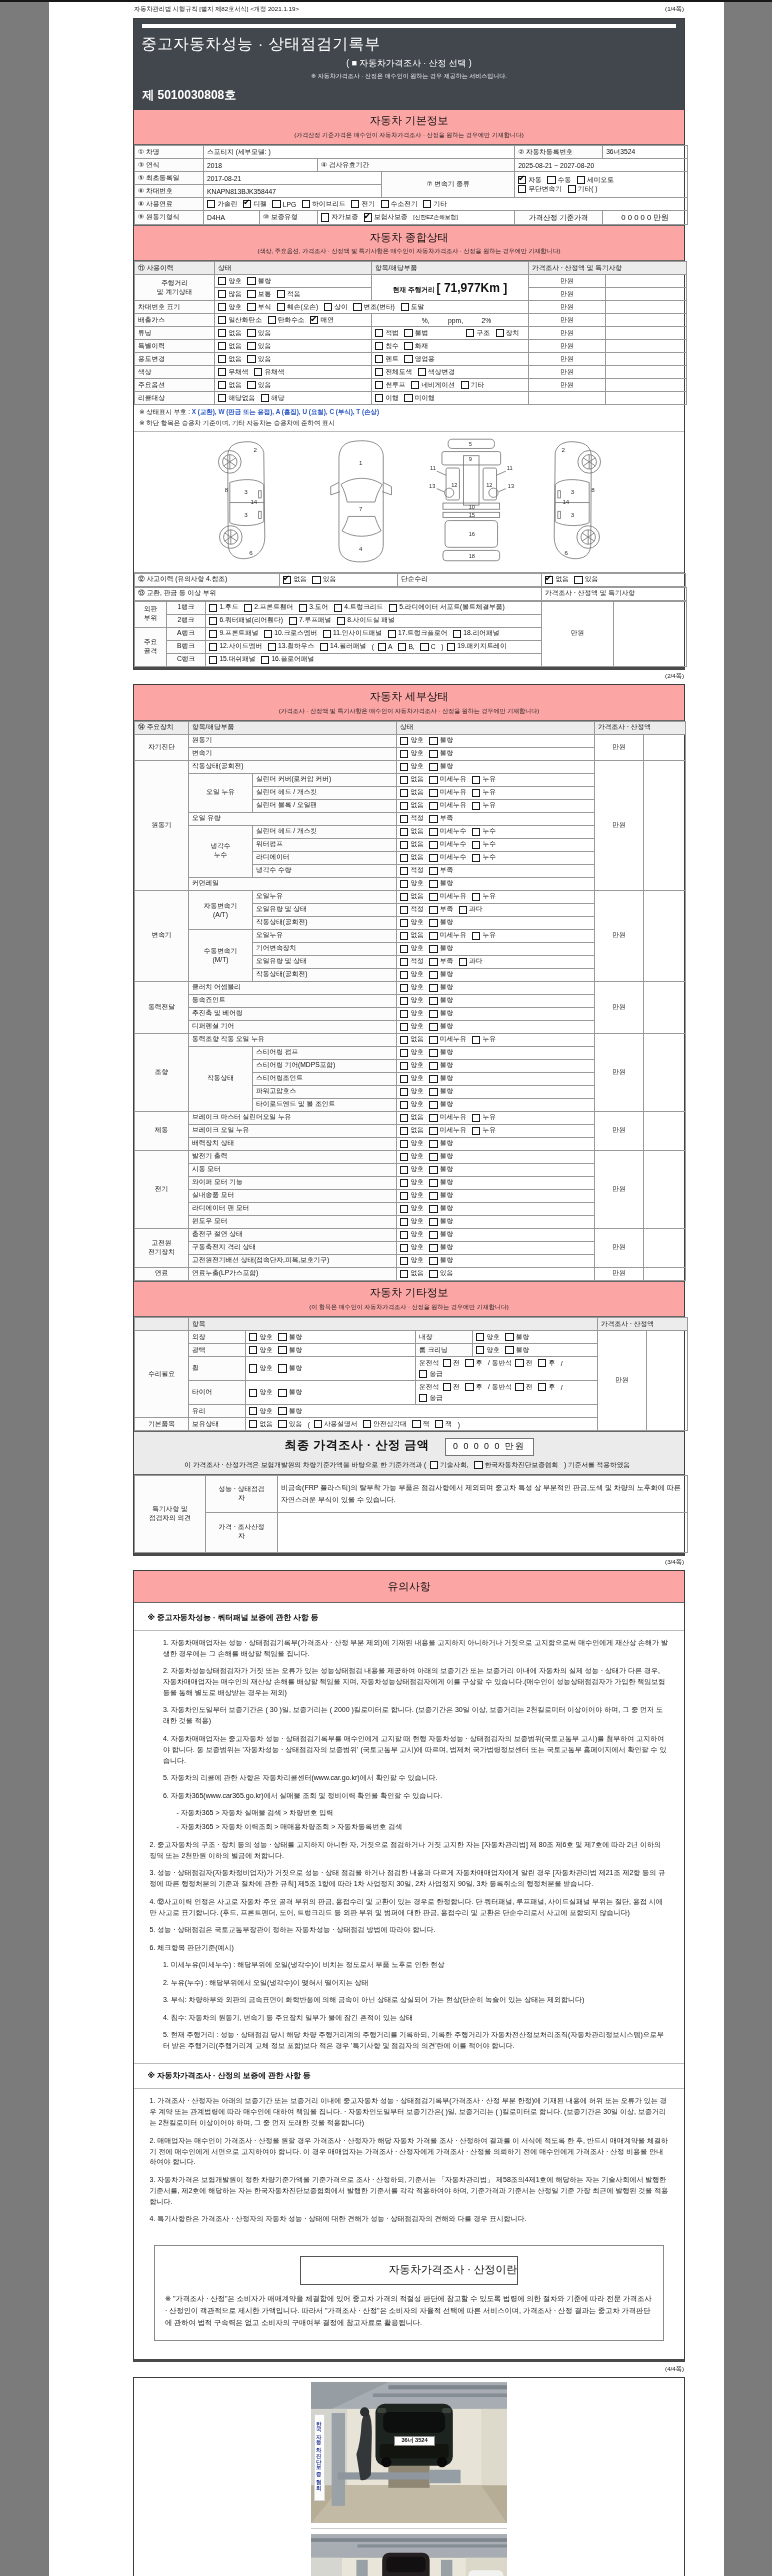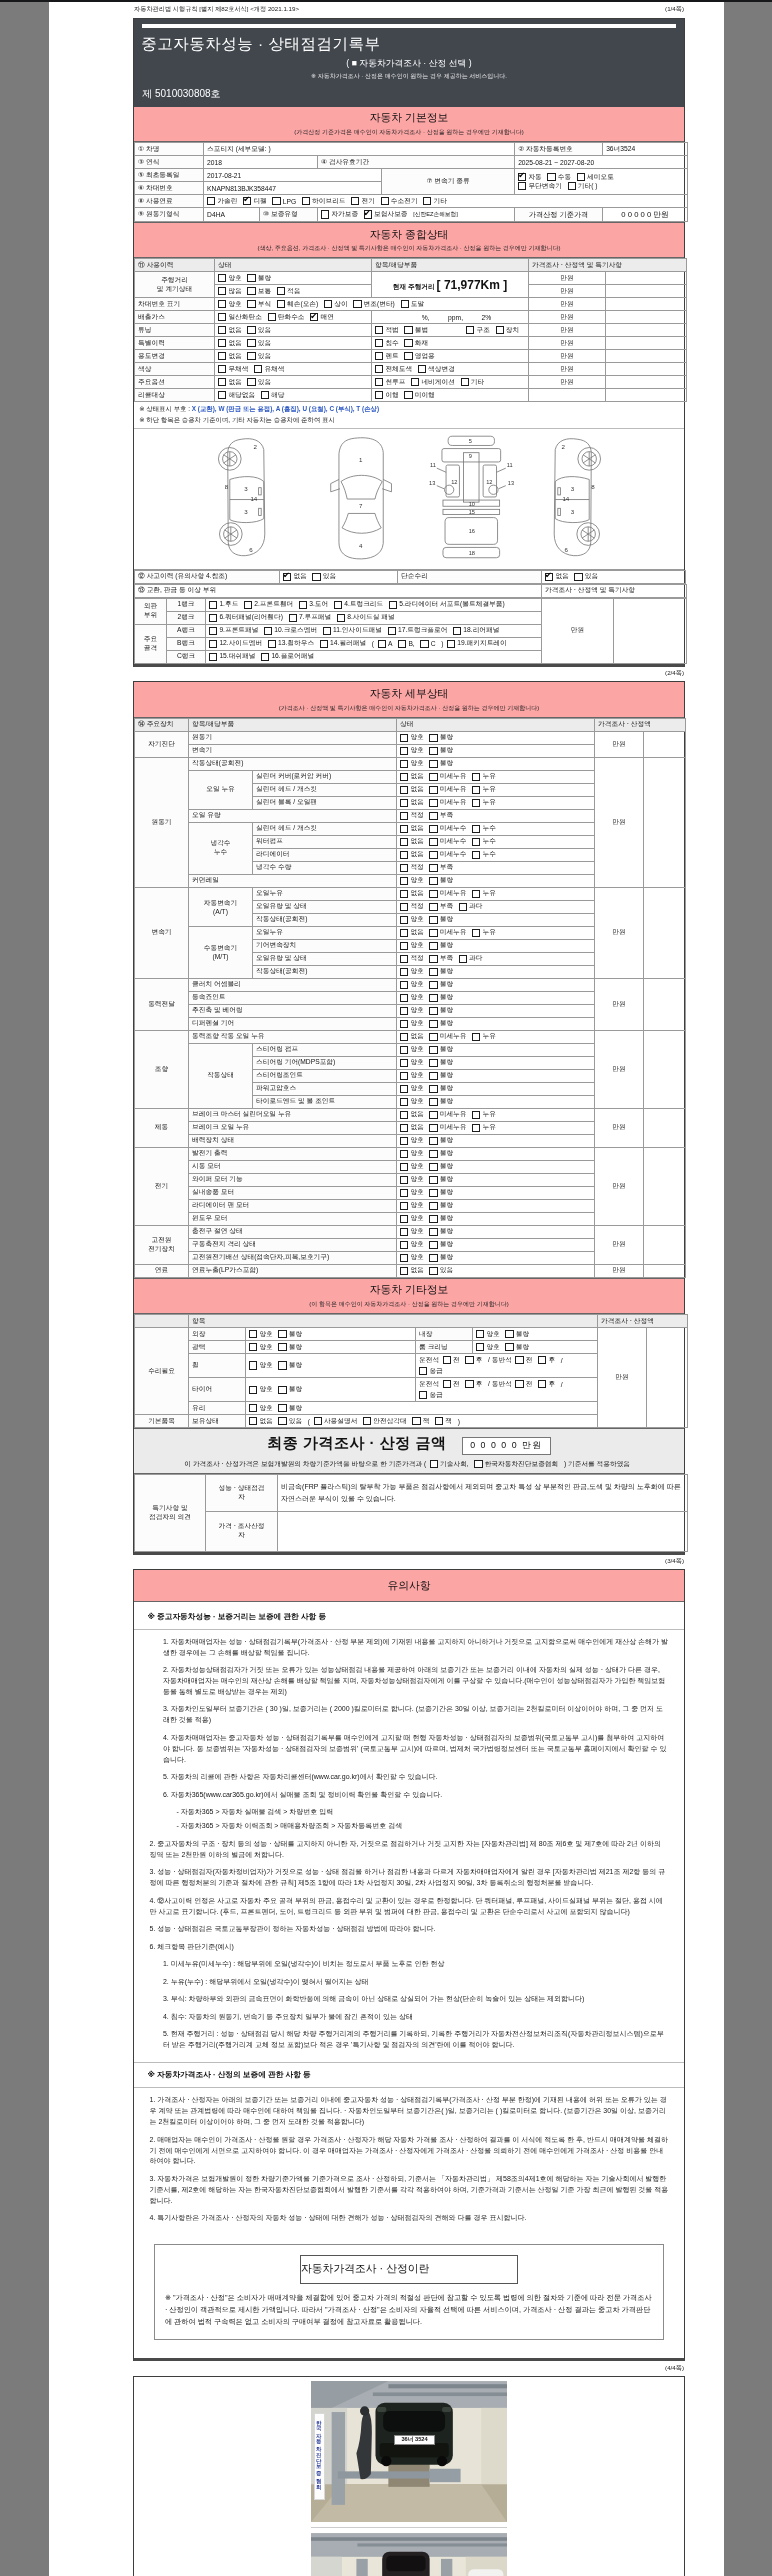--- a/index.html
+++ b/index.html
@@ -8,21 +8,21 @@
   .topline{position:absolute;left:0;top:0;width:773px;height:2.1px;background:#16181a;}
   .sheet{position:absolute;left:49px;top:2.1px;width:675px;height:2574px;background:#fff;overflow:hidden;}
   .content{margin-left:84px;width:552px;}
   .meta{display:flex;justify-content:space-between;font-size:6.2px;color:#222;padding:3.1px 1px 4.1px 1px;}
   
   .dark{background:#42474e;color:#fff;padding:4.1px 7.2px 5.2px 7.2px;}
   .dark .stripe{height:4.1px;background:#fff;margin:1px 1px 5.2px 1px;}
   .dark .t1{text-align:left;font-size:15.5px;letter-spacing:0.5px;margin-top:3.1px;}
   .dark .t2{text-align:center;font-size:8.8px;margin-top:3.1px;}
   .dark .t3{text-align:center;font-size:6px;margin-top:2.6px;color:#eee;}
-  .dark .docno{font-size:10px;font-weight:normal;margin:5.2px 0 1px 1px;}
+  .dark .docno{font-size:12px;font-weight:bold;margin:5.2px 0 1px 1px;}
   .block{border:1px solid #3e3e3e;border-bottom:3.1px solid #4a4a4a;background:#fff;}
   .secband{background:#fca5a5;border-bottom:0.5px solid #666;text-align:center;padding:4.6px 0 4.1px 0;}
   .secband .st1{font-size:10.8px;color:#111;}
   .secband .st2{font-size:6px;margin-top:2.6px;color:#222;}
   table.t{border-collapse:collapse;table-layout:fixed;width:552px;font-size:6.7px;}
   table.t td{border:0.5px solid #9a9a9a;padding:1.5px 3.1px;vertical-align:middle;overflow:hidden;}
   td.lab{background:#fcfcfc;}
   td.cen{text-align:center;}
   td.pc{text-align:center;color:#222;}
   td.hd{background:#ececec;font-size:6.7px;padding:3.1px;}
@@ -38,21 +38,21 @@
   .legend .sym{color:#2b57c4;font-weight:bold;}
   .diagwrap{border-bottom:0.5px solid #9a9a9a;padding:3.1px 0;}
   
   .nsec{padding:2.1px 0 5.2px 0;}
   .nhead{font-size:7.7px;font-weight:bold;padding:7.2px 13.4px;border-bottom:0.5px solid #bbb;border-top:0.5px solid #bbb;background:#fff;}
   .nbody{padding:7.2px 15.5px 4.1px 15.5px;}
   .nline{font-size:7px;line-height:1.55;margin-bottom:6.7px;color:#161616;}
   .nline.ind1{margin-left:13.4px;}
   .nline.ind2{margin-left:27px;margin-bottom:3.1px;}
   .defbox{border:0.5px solid #8b8b8b;margin:9.3px 19.6px 13.4px 19.6px;padding:8.2px 10.3px 10.3px 10.3px;}
-  .defbox .bt{border:0.5px solid #555;width:216px;margin:2.1px auto 8.2px auto;text-align:left;font-size:10.8px;padding:6.2px 0;}
+  .defbox .bt{border:0.5px solid #555;width:216px;margin:2.1px auto 8.2px auto;text-align:right;font-size:10.8px;padding:6.2px 0;}
   .defbox .btx{font-size:7.2px;line-height:1.7;color:#161616;}
   
   .photoarea{padding:4.1px 0 3.1px 0;}
   .photo{position:relative;width:196px;height:141px;margin:0 auto;}
   .photo + .photo{margin-top:5.2px;border-top:0.5px solid #ccc;padding-top:4.6px;height:141px;}
   .banner{position:absolute;background:#fdfdfd;border:0.5px solid #d8d8d8;color:#2b3e9c;
           writing-mode:vertical-rl;text-orientation:upright;font-size:5.4px;letter-spacing:1px;
           padding:2.1px 1px;font-weight:bold;}
   .plate{position:absolute;background:#fefefe;border:0.5px solid #888;color:#111;font-weight:bold;
          font-size:5.7px;text-align:center;line-height:7.7px;}
@@ -1777,21 +1777,21 @@
                   </span>
                   <span class="cbt">)</span>
                 </div>
               </td>
         </tr>
       </tbody>
         </table>
 
       <div style="background:#ebebeb;border-top:0.5px solid #666;border-bottom:0.5px solid #666;padding:5.2px 0 4.1px 0;">
         <div style="text-align:center;">
-          <span style="font-size:15px;font-weight:bold;letter-spacing:0.5px;">최종 가격조사 · 산정 금액</span>
+          <span style="font-size:12px;font-weight:bold;letter-spacing:0.5px;">최종 가격조사 · 산정 금액</span>
           <span style="display:inline-block;border:0.5px solid #777;background:#fff;font-size:8.8px;padding:2.1px 7.2px;margin-left:13.4px;letter-spacing:1.5px;">0 0 0 0 0 만원</span>
         </div>
         <div style="text-align:center;font-size:6.7px;margin-top:4.1px;">
           <span class="cbwrap" style="display:inline-flex;">
               <span class="cbt">이 가격조사 · 산정가격은 보험개발원의 차량기준가액을 바탕으로 한 기준가격과 (</span>
               <span class="cb">
                 <span class="bx"></span>
                 <span class="lb">기술사회,</span>
               </span>
               <span class="cb">
@@ -1825,21 +1825,21 @@
       </tbody>
         </table>
     </div>
     <div class="pagemark">(3/4쪽)</div>
 
     <div class="block">
       <div class="secband">
         <div class="st1" style="padding:4.1px 0;">유의사항</div>
       </div>
       <div class="nsec">
-        <div class="nhead" style="border-top:none;">※ 중고자동차성능 · 보증거리는 보증에 관한 사항 등</div>
+        <div class="nhead" style="border-top:none;">※ 중고자동차성능 · 쿼터패널 보증에 관한 사항 등</div>
         <div class="nbody">
             <div class="nline ind1">1.  자동차매매업자는 성능 · 상태점검기록부(가격조사 · 산정 부분 제외)에 기재된 내용을 고지하지 아니하거나 거짓으로 고지함으로써 매수인에게 재산상 손해가 발생한 경우에는 그 손해를 배상할 책임을 집니다.</div>
             <div class="nline ind1">2.  자동차성능상태점검자가 거짓 또는 오류가 있는 성능상태점검 내용을 제공하여 아래의 보증기간 또는 보증거리 이내에 자동차의 실제 성능 · 상태가 다른 경우, 자동차매매업자는 매수인의 재산상 손해를 배상할 책임을 지며, 자동차성능상태점검자에게 이를 구상할 수 있습니다.(매수인이 성능상태점검자가 가입한 책임보험 등을 통해 별도로 배상받는 경우는 제외)</div>
             <div class="nline ind1">3.  자동차인도일부터 보증기간은 ( 30 )일, 보증거리는 ( 2000 )킬로미터로 합니다. (보증기간은 30일 이상, 보증거리는 2천킬로미터 이상이어야 하며, 그 중 먼저 도래한 것을 적용)</div>
             <div class="nline ind1">4.  자동차매매업자는 중고자동차 성능 · 상태점검기록부를 매수인에게 고지할 때 현행 자동차성능 · 상태점검자의 보증범위(국토교통부 고시)를 첨부하여 고지하여야 합니다. 동 보증범위는 '자동차성능 · 상태점검자의 보증범위' (국토교통부 고시)에 따르며, 법제처 국가법령정보센터 또는 국토교통부 홈페이지에서 확인할 수 있습니다.</div>
             <div class="nline ind1">5.  자동차의 리콜에 관한 사항은 자동차리콜센터(www.car.go.kr)에서 확인할 수 있습니다.</div>
             <div class="nline ind1">6.  자동차365(www.car365.go.kr)에서 실매물 조회 및 정비이력 확인을 확인할 수 있습니다.</div>
             <div class="nline ind2">- 자동차365 &gt; 자동차 실매물 검색 &gt; 차량번호 입력</div>
             <div class="nline ind2">- 자동차365 &gt; 자동차 이력조회 &gt; 매매용차량조회 &gt; 자동차등록번호 검색</div>
           </div>

